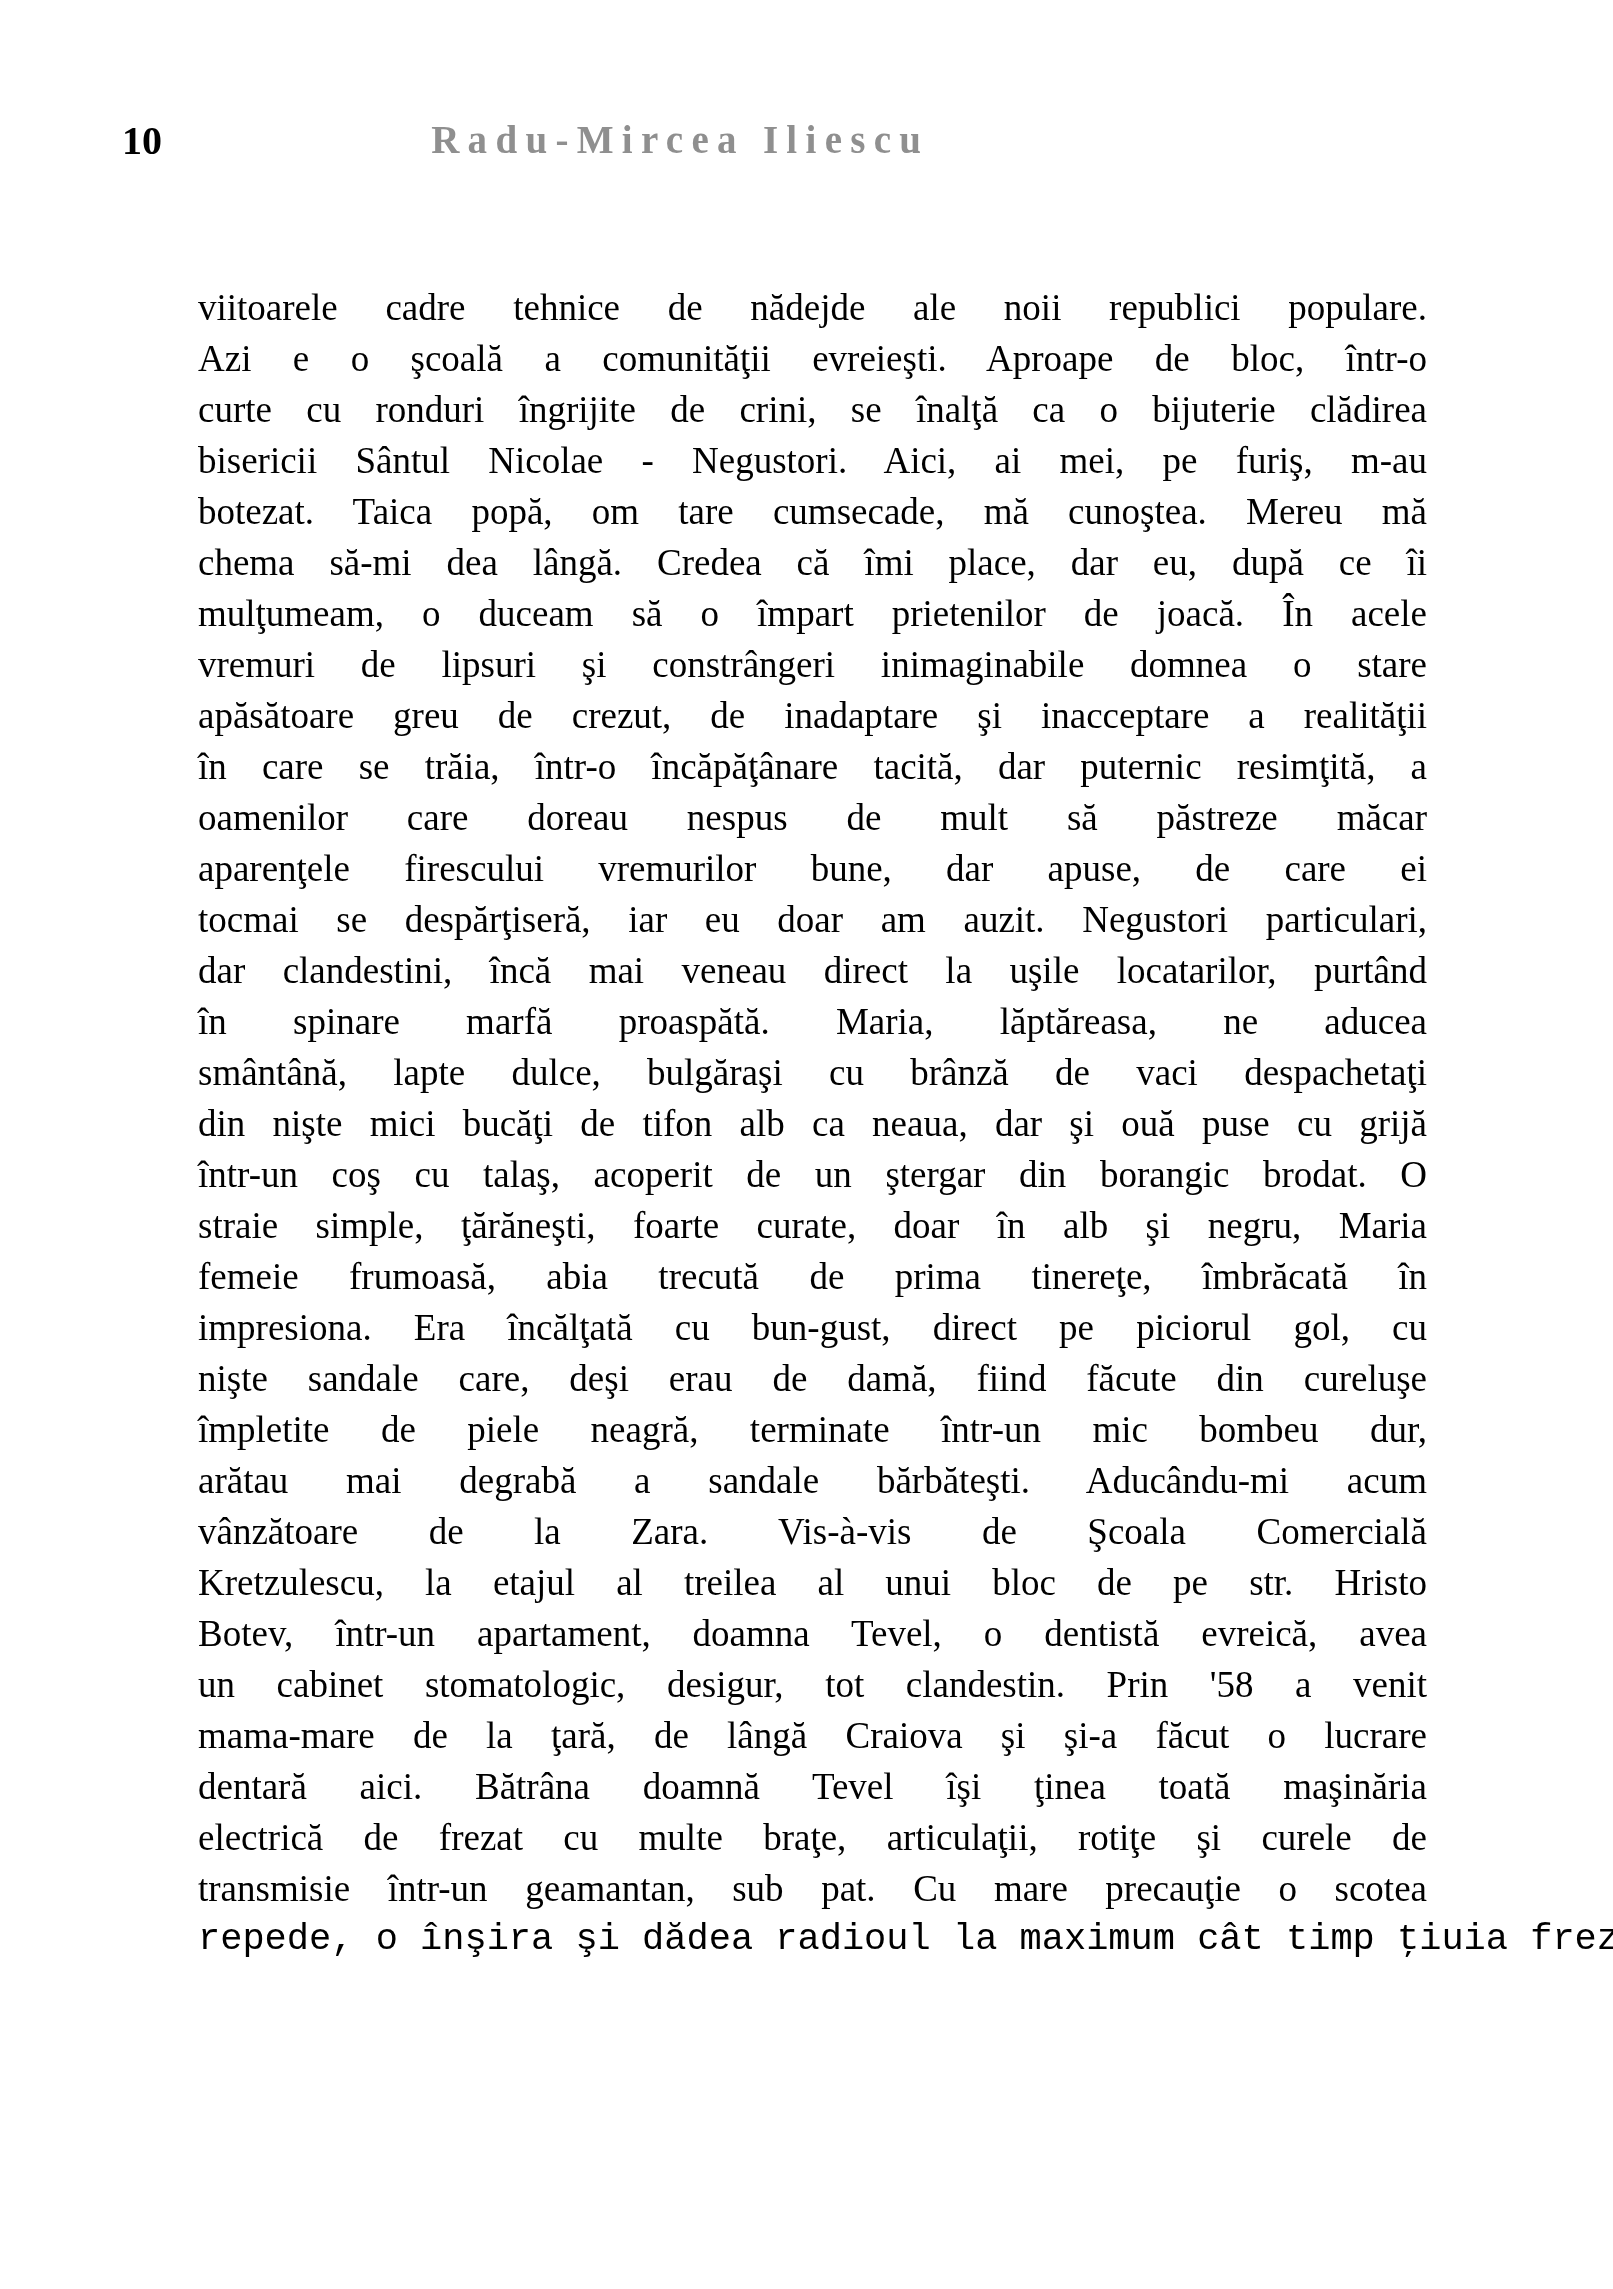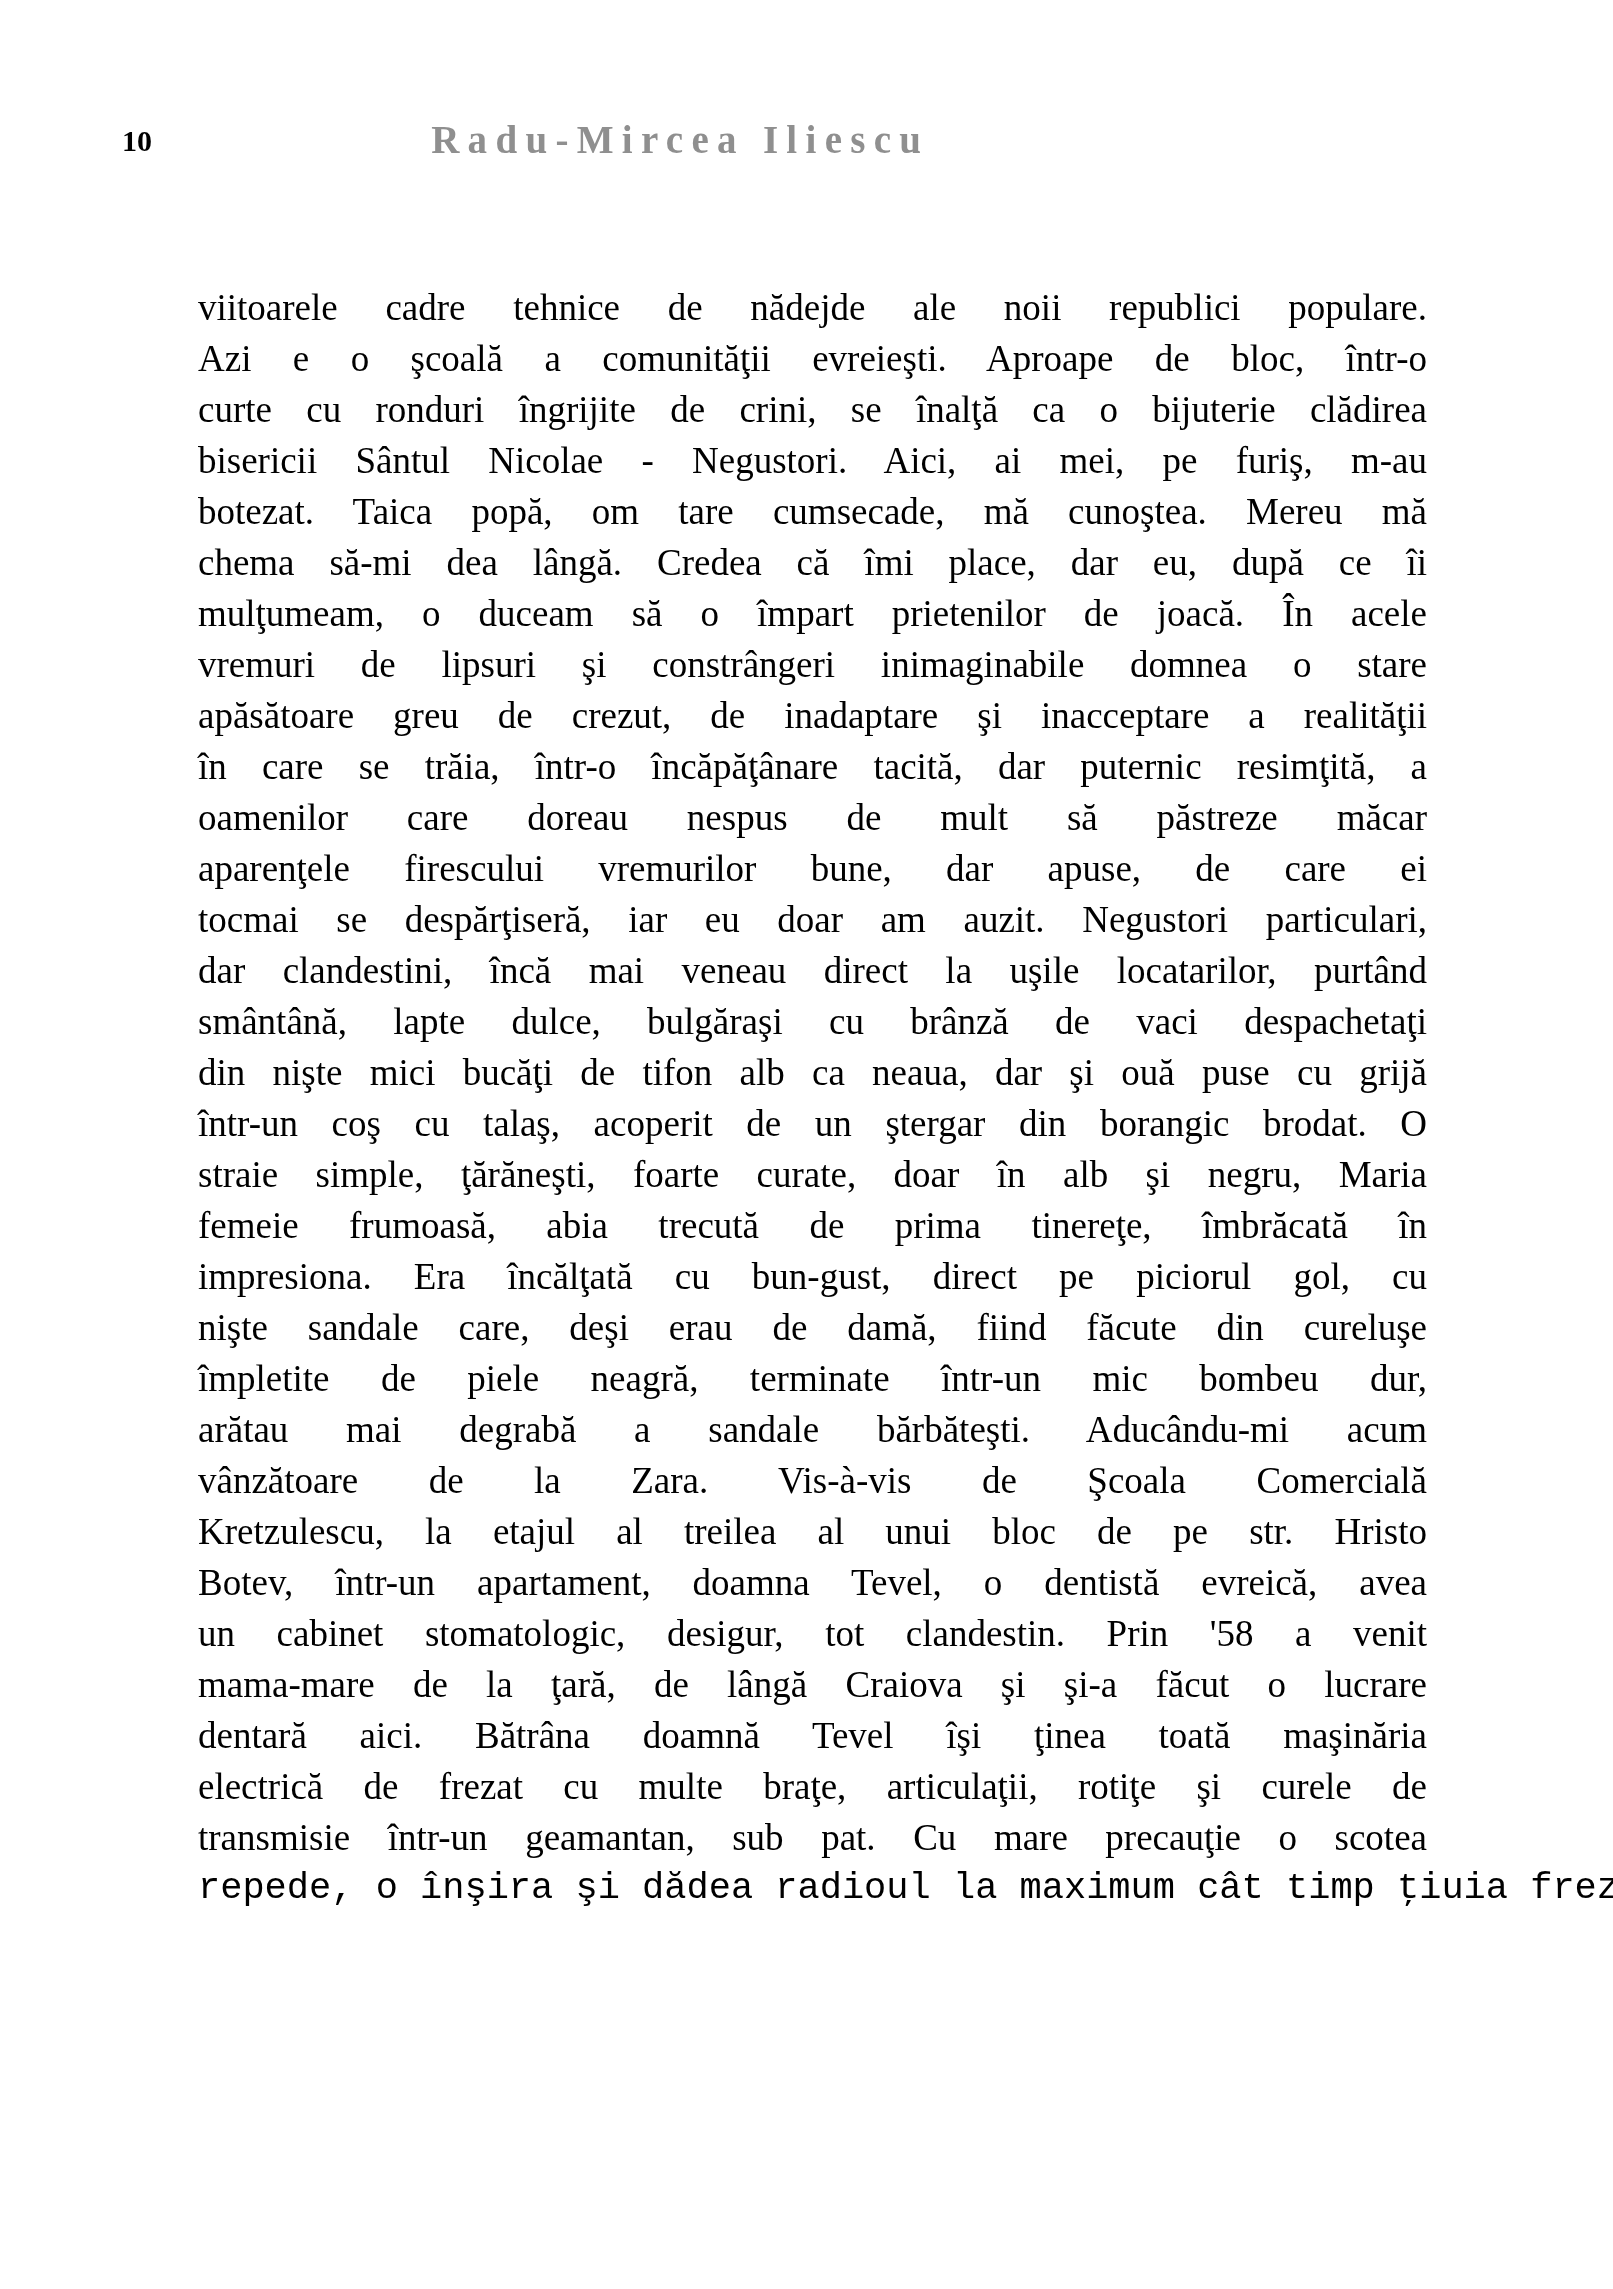--- a/index.html
+++ b/index.html
@@ -1,17 +1,17 @@
 <!DOCTYPE html>
 <html style="font-size:14.8px"><head>
 <meta charset="utf-8">
 <style>
   html, body { margin: 0; padding: 0; background: #ffffff; }
   body { width: 1613px; height: 2290px; position: relative; overflow: hidden; font-family: "Liberation Serif", serif; color: #000; }
-  .page-number { position: absolute; left: 122px; top: 118px; font-size: 30px; font-weight: bold; line-height: 46px; }
+  .page-number { position: absolute; left: 122px; top: 118px; font-size: 40px; font-weight: bold; line-height: 46px; }
   .running-header { position: absolute; left: 0; width: 1342px; top: 114px; text-align: center; font-size: 39px; font-weight: bold; color: #8f8f8f; letter-spacing: 8.3px; line-height: 52px; padding-left: 18.5px; box-sizing: border-box; }
   .body-text { position: absolute; left: 198px; width: 1229px; top: 282px; }
   .line { height: 51px; line-height: 51px; font-size: 37px; white-space: nowrap; text-align: justify; text-align-last: justify; }
   .line.last { text-align-last: left; font-family: Liberation Mono, monospace; }
 </style>
 </head>
 <body>
 
 <div>
   <div class="page-number">10</div>
@@ -25,20 +25,21 @@
     <div class="line">botezat. Taica popă, om tare cumsecade, mă cunoştea. Mereu mă</div>
     <div class="line">chema să-mi dea lângă. Credea că îmi place, dar eu, după ce îi</div>
     <div class="line">mulţumeam, o duceam să o împart prietenilor de joacă. În acele</div>
     <div class="line">vremuri de lipsuri şi constrângeri inimaginabile domnea o stare</div>
     <div class="line">apăsătoare greu de crezut, de inadaptare şi inacceptare a realităţii</div>
     <div class="line">în care se trăia, într-o încăpăţânare tacită, dar puternic resimţită, a</div>
     <div class="line">oamenilor care doreau nespus de mult să păstreze măcar</div>
     <div class="line">aparenţele firescului vremurilor bune, dar apuse, de care ei</div>
     <div class="line">tocmai se despărţiseră, iar eu doar am auzit. Negustori particulari,</div>
     <div class="line">dar clandestini, încă mai veneau direct la uşile locatarilor, purtând</div>
+    <div class="line">în spinare marfă proaspătă. Maria, lăptăreasa, ne aducea</div>
     <div class="line">smântână, lapte dulce, bulgăraşi cu brânză de vaci despachetaţi</div>
     <div class="line">din nişte mici bucăţi de tifon alb ca neaua, dar şi ouă puse cu grijă</div>
     <div class="line">într-un coş cu talaş, acoperit de un ştergar din borangic brodat. O</div>
     <div class="line">straie simple, ţărăneşti, foarte curate, doar în alb şi negru, Maria</div>
     <div class="line">femeie frumoasă, abia trecută de prima tinereţe, îmbrăcată în</div>
     <div class="line">impresiona. Era încălţată cu bun-gust, direct pe piciorul gol, cu</div>
     <div class="line">nişte sandale care, deşi erau de damă, fiind făcute din cureluşe</div>
     <div class="line">împletite de piele neagră, terminate într-un mic bombeu dur,</div>
     <div class="line">arătau mai degrabă a sandale bărbăteşti. Aducându-mi acum</div>
     <div class="line">vânzătoare de la Zara. Vis-à-vis de Şcoala Comercială</div>

